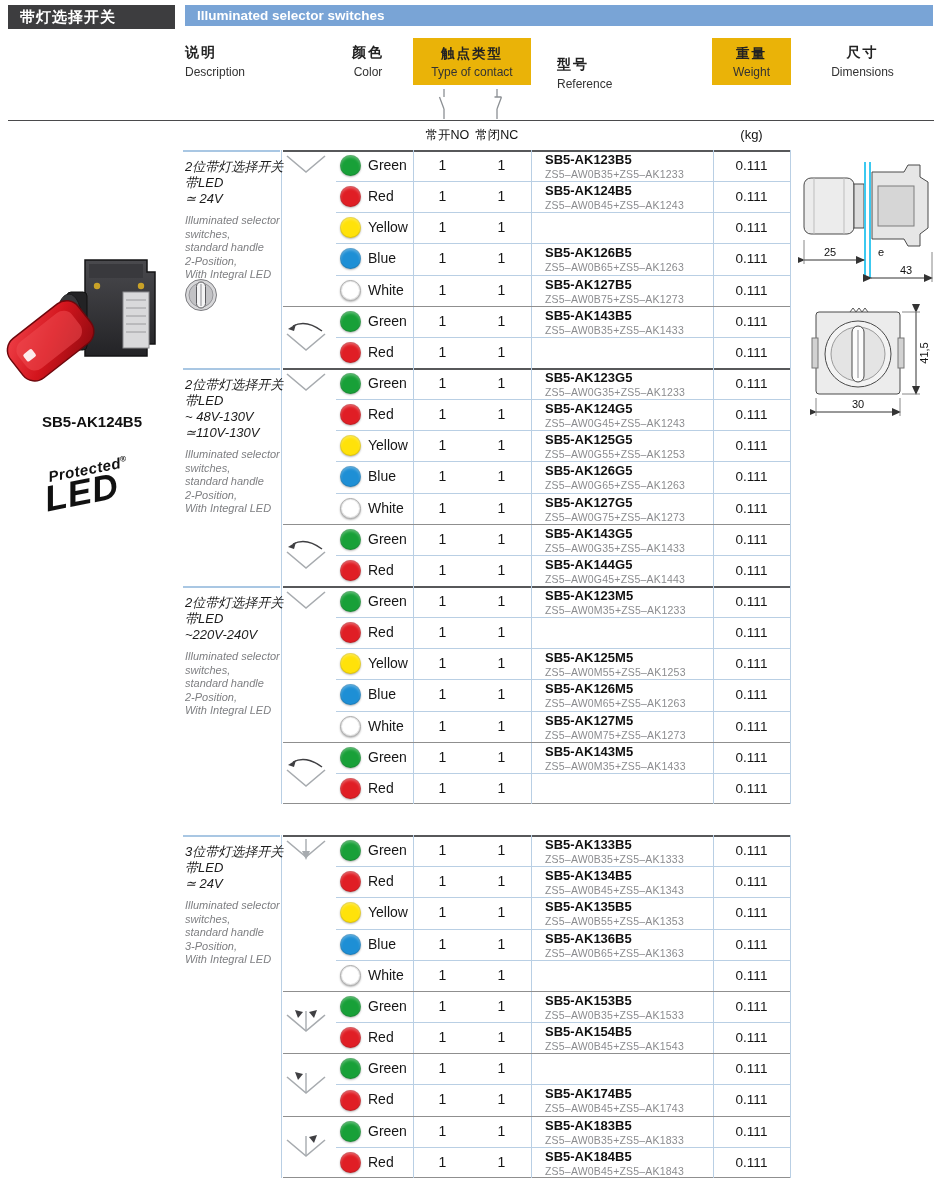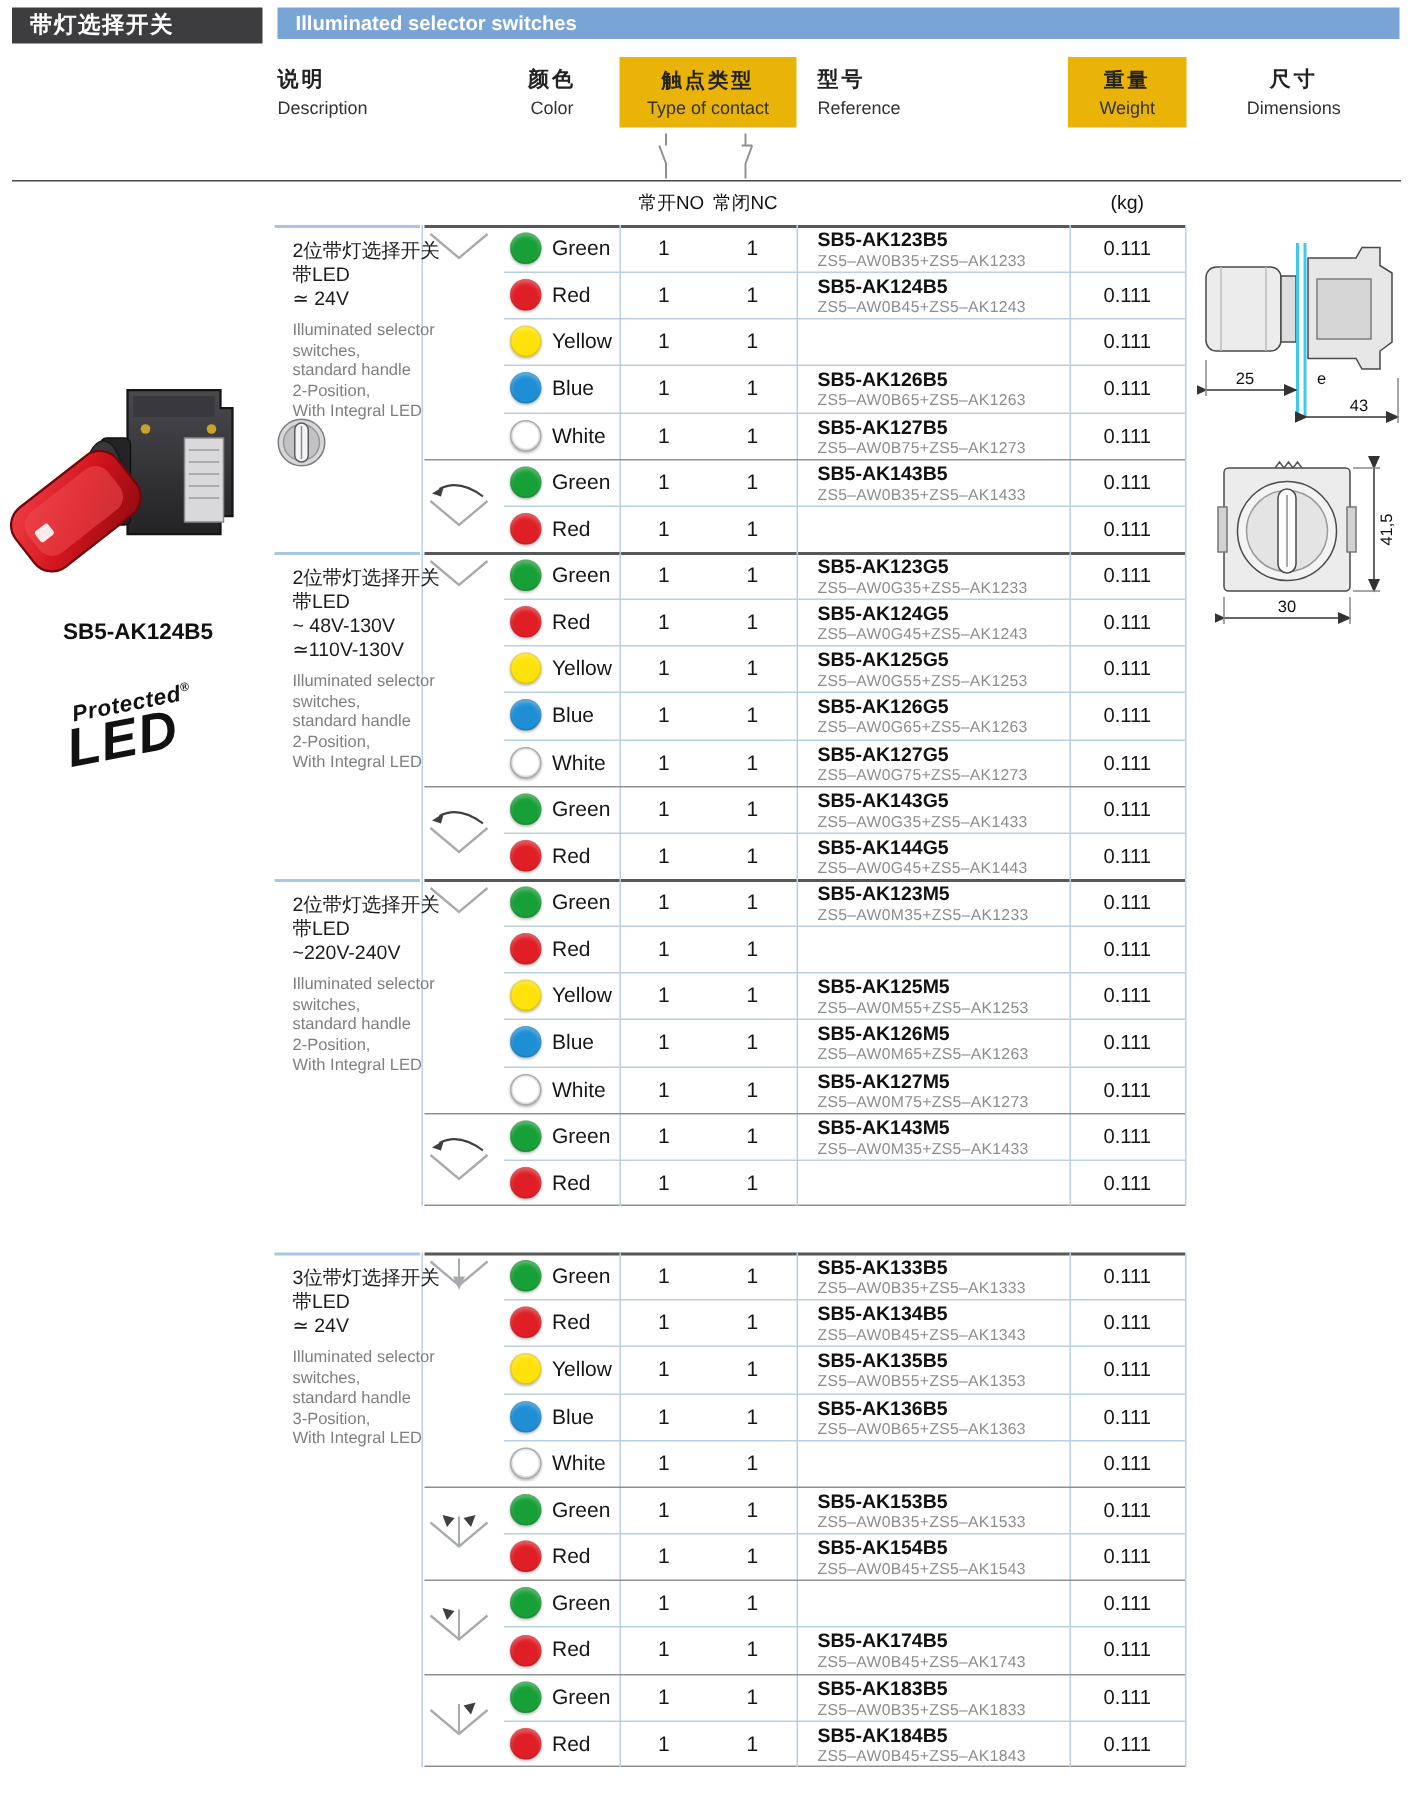--- a/index.html
+++ b/index.html
@@ -35,21 +35,21 @@
            transform-origin:left bottom;margin-left:14px;letter-spacing:.5px;}
   .led-top sup{font-size:8px;}
   .led-main{font-size:36px;font-weight:900;font-style:italic;line-height:30px;letter-spacing:1px;
             transform:rotate(-11deg) ;transform-origin:left top;margin-left:6px;}
   
   .sec{position:absolute;left:183px;width:607px;}
   .sec .top-blue{position:absolute;left:0;top:0;width:97px;height:2px;background:#a9c7e3;}
   .sec .top-dark{position:absolute;left:100px;top:0;width:507px;height:2px;background:#57585a;}
   .sec .bot-gray{position:absolute;left:100px;bottom:0;width:507px;height:1px;background:#8f8f8f;}
   .sec .vline{position:absolute;top:0;width:1px;background:#b9cfe4;}
-  .desc{position:absolute;left:12px;top:9px;width:96px;}
+  .desc{position:absolute;left:2px;top:9px;width:96px;font-style:italic;}
   .desc .zh{font-size:13px;line-height:16px;color:#1c1c1c;white-space:nowrap;}
   .desc .en{font-size:11px;line-height:13.5px;color:#7e7f82;margin-top:7px;}
   .knob-ico{position:absolute;left:1px;top:128px;}
   .group{position:absolute;left:0;width:607px;}
   .gdiv{position:absolute;left:100px;top:0;width:507px;height:1px;background:#8f8f8f;}
   .pos-ico{position:absolute;left:101px;width:50px;}
   .row{position:absolute;left:0;width:607px;}
   .rdiv{position:absolute;left:153px;top:0;width:454px;height:1px;background:#b9cfe4;}
   .dot{position:absolute;left:157px;width:21px;height:21px;border-radius:50%;
        box-shadow:0 1px 2px rgba(0,0,0,.3), inset 0 2px 3px rgba(255,255,255,.35), inset 0 0 0 1px rgba(0,0,0,.12);}
@@ -78,21 +78,21 @@
     <span class="en">Description</span>
   </div>
   <div class="colhead center" style="left:328px;width:80px;">
     <span class="zh">颜色</span>
     <span class="en">Color</span>
   </div>
   <div class="bluebox" style="left:413px;width:118px;">
     <span class="zh">触点类型</span>
     <span class="en">Type of contact</span>
   </div>
-  <div class="colhead" style="left:545px;">
+  <div class="colhead" style="left:557px;margin-top:12px;">
     <span class="zh">型号</span>
     <span class="en">Reference</span>
   </div>
   <div class="bluebox" style="left:712px;width:79px;">
     <span class="zh">重量</span>
     <span class="en">Weight</span>
   </div>
   <div class="colhead center" style="left:810px;width:105px;">
     <span class="zh">尺寸</span>
     <span class="en">Dimensions</span>

